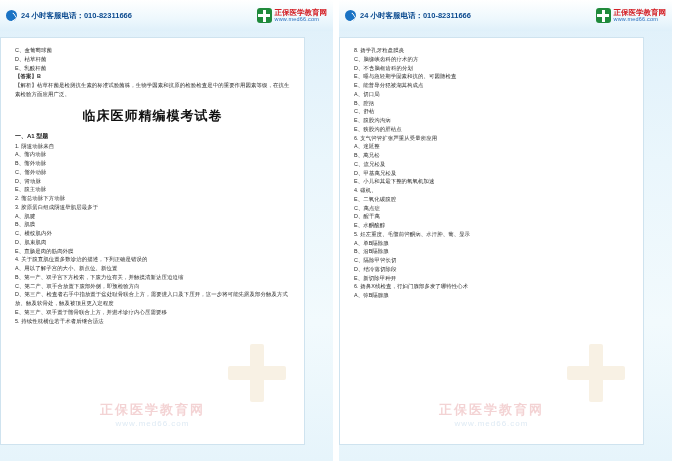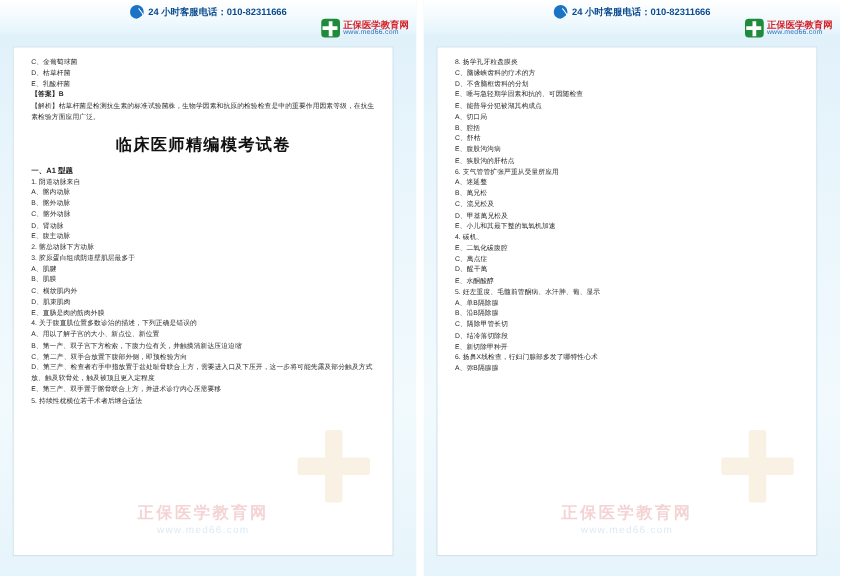--- a/index.html
+++ b/index.html
@@ -18,21 +18,20 @@
     overflow:hidden;
   }
   
   .hdr{
     position:relative;
     height:31px;
     background:linear-gradient(180deg,#ffffff 0%,#eef8fd 60%,#dff0fa 100%);
     display:flex;align-items:center;
     padding:4px 6px;
     box-sizing:border-box;
-    flex-direction:column;
   }
   .hdr-left{display:flex;align-items:center;gap:4px;}
   .phone-badge{
     display:flex;align-items:center;gap:3px;
     font-size:7.5px;font-weight:bold;color:#0b4a8f;
     white-space:nowrap;
   }
   .phone-ico{
     width:11px;height:11px;border-radius:50%;
     background:#1a73c4;
@@ -51,21 +50,21 @@
     width:15px;height:15px;border-radius:3px;
     background:#1f8a3b;position:relative;flex:0 0 auto;
   }
   .logo-mark:before{content:"";position:absolute;left:6px;top:1.5px;width:3px;height:12px;background:#fff;}
   .logo-mark:after{content:"";position:absolute;left:1.5px;top:6px;width:12px;height:3px;background:#fff;}
   .logo-text{display:flex;flex-direction:column;line-height:1.05;}
   .logo-cn{font-size:7.5px;font-weight:bold;color:#d42026;white-space:nowrap;}
   .logo-url{font-size:5.5px;color:#2a6fbd;letter-spacing:.2px;}
   
   .paper{
-    position:absolute;left:10px;top:37px;
+    position:absolute;left:0;top:37px;
     width:305px;height:408px;
     background:#ffffff;
     border:1px solid #cfe3ef;
     box-sizing:border-box;
     padding:8px 14px 0 14px;
     overflow:hidden;
   }
   .line{
     font-size:5.4px;color:#2b2b2b;
     line-height:1.62;

